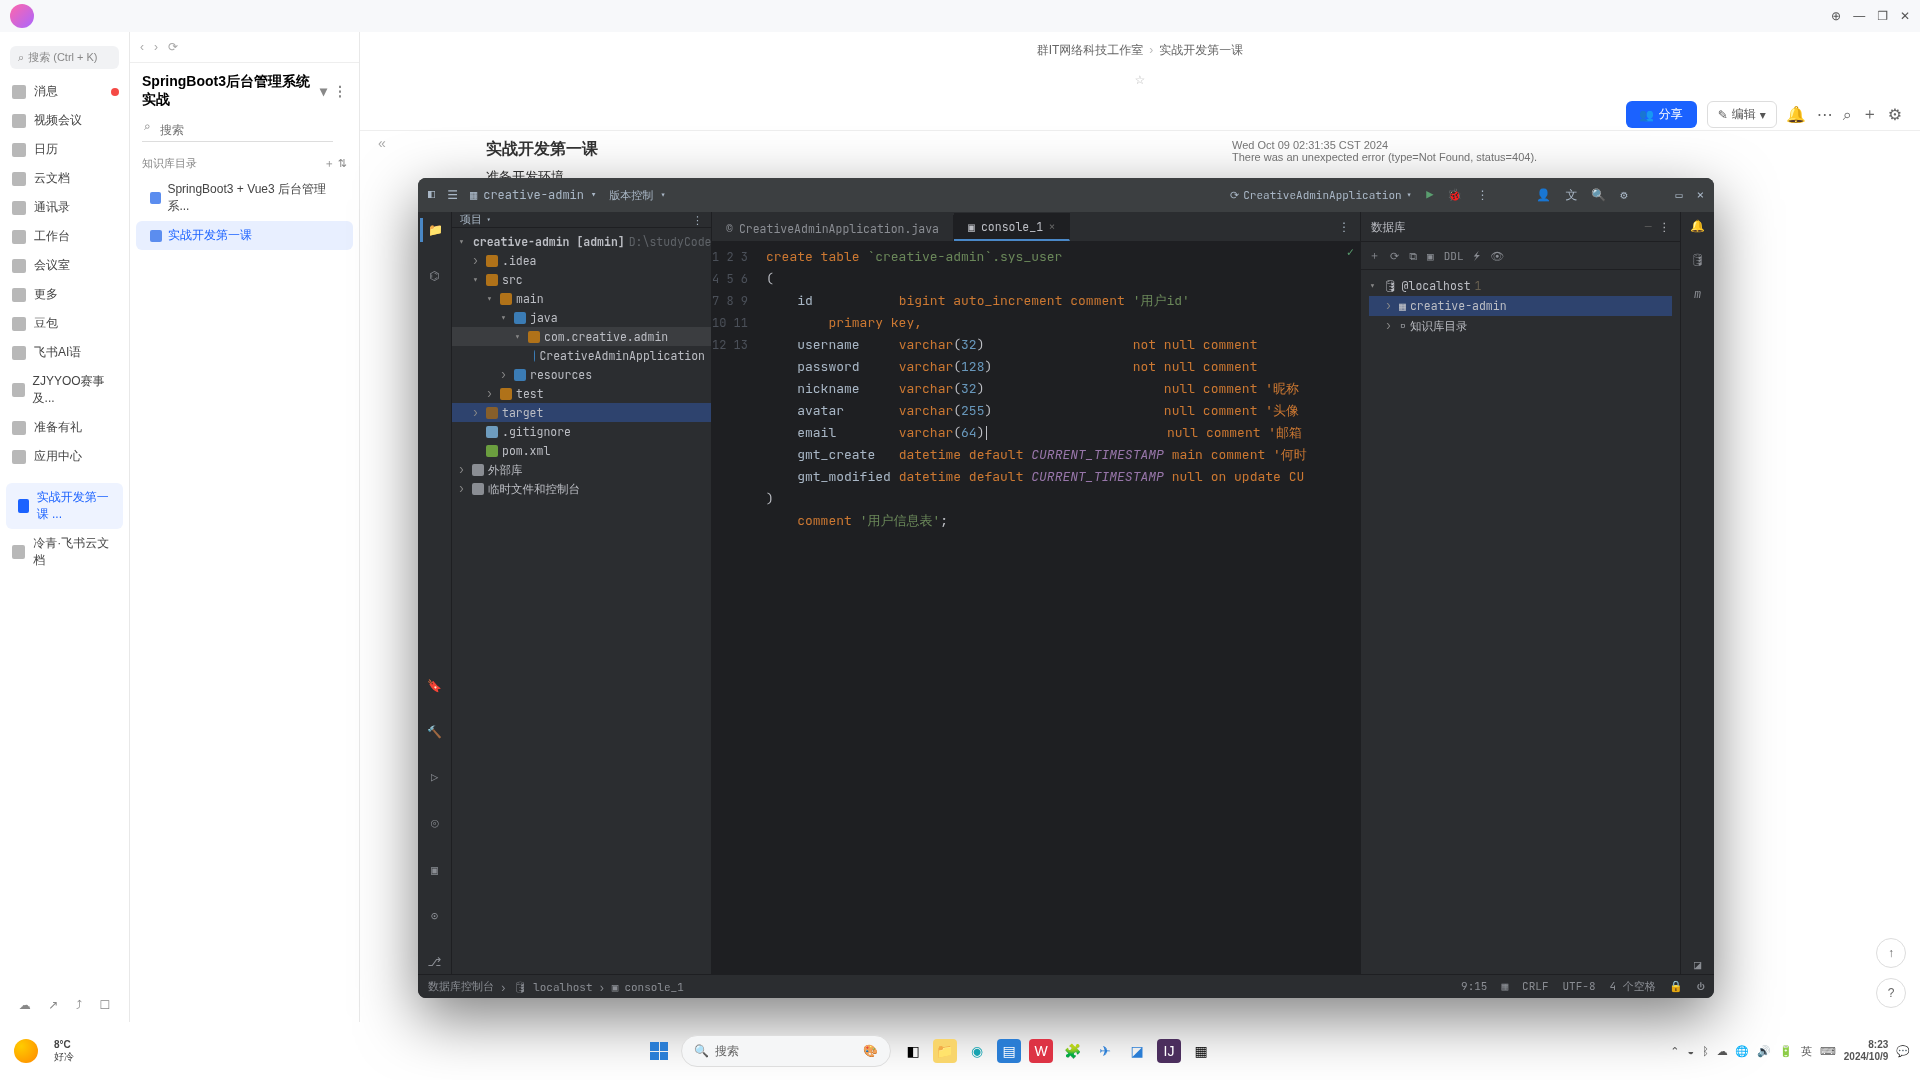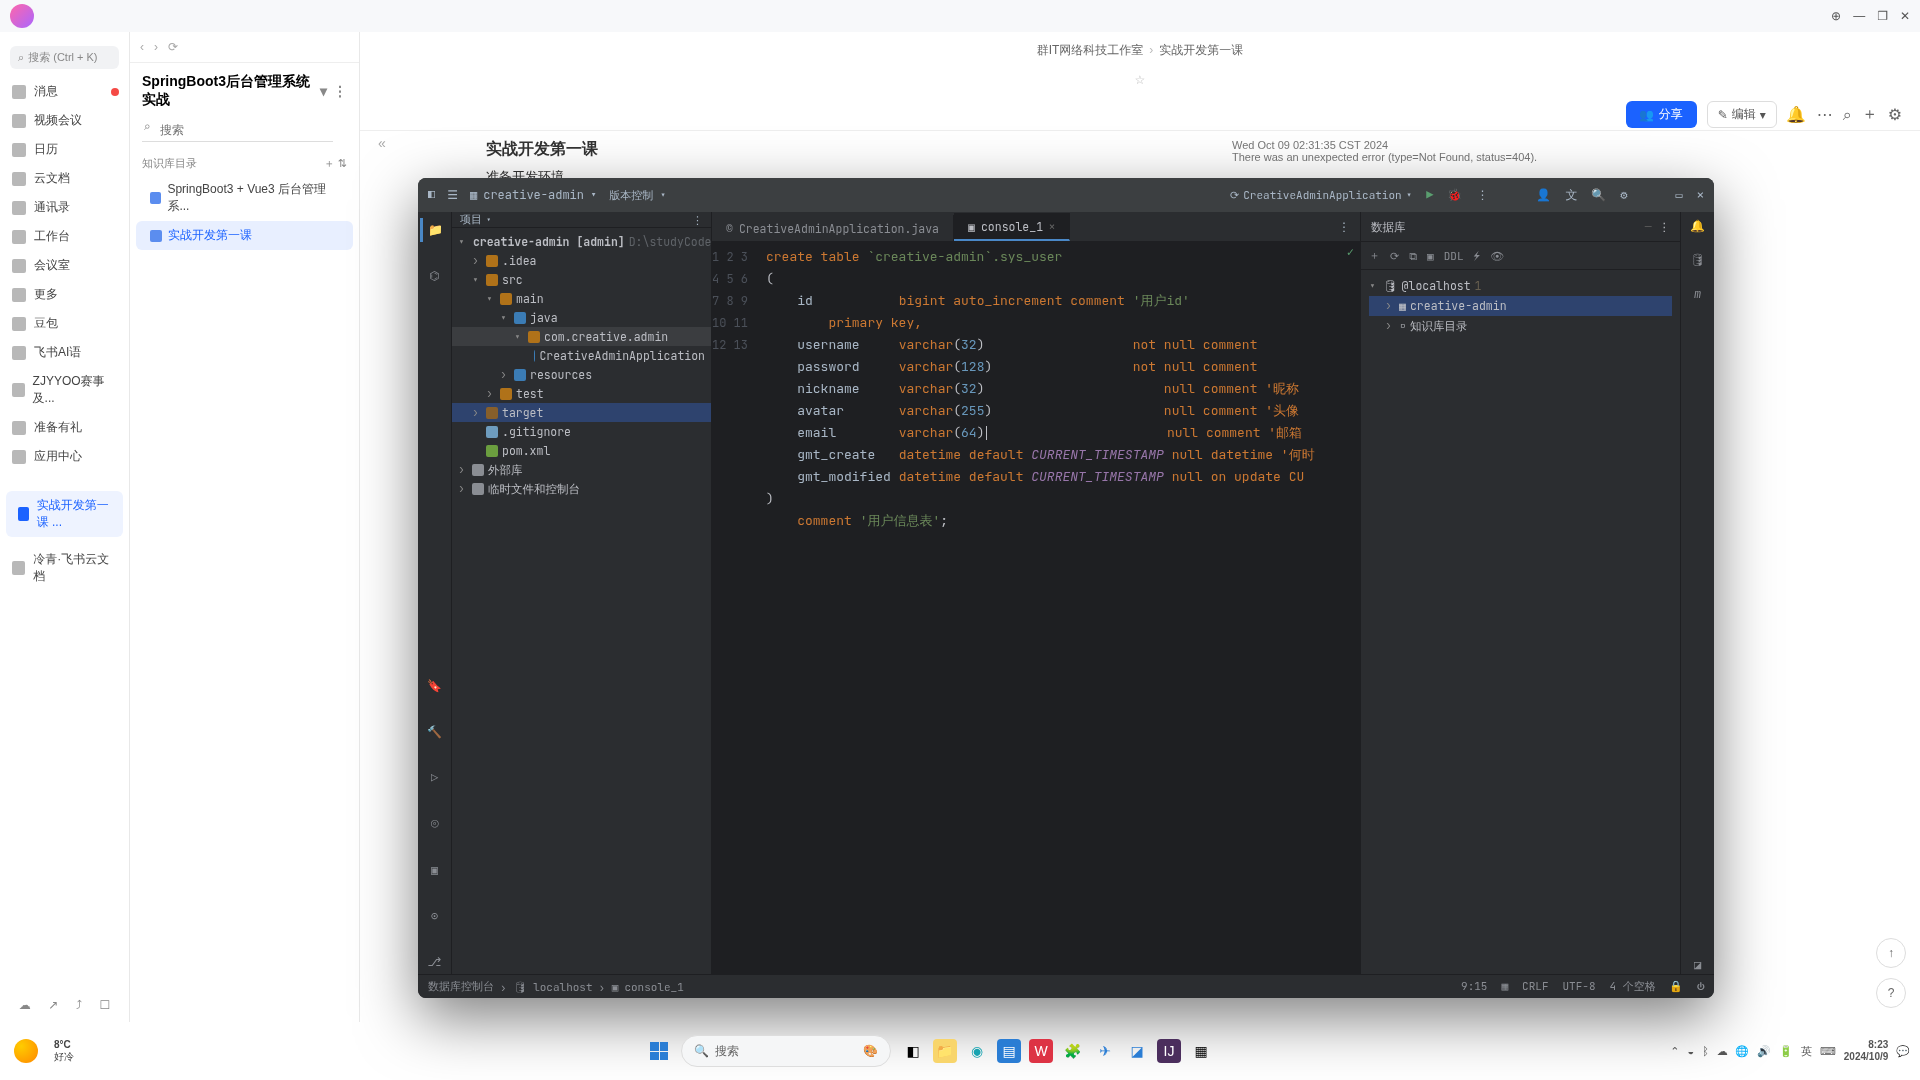--- a/index.html
+++ b/index.html
@@ -7,21 +7,21 @@
 .browser-top { position: absolute; top: 0; left: 0; right: 0; height: 32px; background: #f7f8fa; display: flex; align-items: center; padding: 0 10px; justify-content: space-between; }
 .avatar-circle { width: 24px; height: 24px; border-radius: 50%; background: linear-gradient(135deg,#f6a,#a6f); }
 .win-controls { display: flex; gap: 12px; color: #555; }
 .win-controls span { cursor: pointer; }
 
 .app-shell { position: absolute; top: 32px; left: 0; right: 0; bottom: 58px; display: flex; }
 
 .left-rail { width: 130px; background: #fff; border-right: 1px solid #e8e8e8; display: flex; flex-direction: column; padding-top: 6px; }
 .search-pill { margin: 8px 10px; background: #f1f2f4; border-radius: 6px; padding: 4px 8px; color: #888; font-size: 11px; display: flex; align-items: center; gap: 4px; }
 .rail-item { padding: 6px 12px; color: #444; display: flex; align-items: center; gap: 8px; cursor: pointer; font-size: 12px; position: relative; }
-.rail-item.active { background: #eef3ff; color: #1b62ff; border-radius: 6px; margin: 8px 6px; }
+.rail-item.active { background: #eef3ff; color: #1b62ff; border-radius: 6px; margin: 0 6px; }
 .rail-item .badge { position: absolute; right: 10px; width: 8px; height: 8px; border-radius: 50%; background: #f54a45; }
 .rail-icon { width: 14px; height: 14px; display: inline-block; background: #888; border-radius: 2px; opacity: .6; }
 .rail-bottom { margin-top: auto; display: flex; justify-content: space-around; padding: 10px; color: #888; }
 
 .workspace-col { width: 230px; border-right: 1px solid #e8e8e8; display: flex; flex-direction: column; }
 .ws-header { padding: 8px 10px; display: flex; align-items: center; gap: 10px; border-bottom: 1px solid #eee; }
 .ws-header .nav-btn { color: #aaa; cursor: pointer; }
 .ws-title-row { padding: 10px 12px 4px; font-weight: 600; font-size: 14px; display:flex; align-items:center; gap:6px; }
 .ws-search { margin: 6px 12px 10px; border: none; border-bottom: 1px solid #ddd; padding: 4px 18px; font-size: 12px; color:#888; background: transparent; position:relative; }
 .ws-search-wrap{ position:relative; }
@@ -433,21 +433,21 @@
 13</div>
         <div class="code"><span class="kw">create table</span> <span class="str">`creative-admin`.sys_user</span>
 (
     <span class="fn">id</span>           <span class="kw">bigint auto_increment</span> <span class="kw">comment</span> <span class="str">'用户id'</span>
         <span class="kw">primary key,</span>
     <span class="fn">username</span>     <span class="kw">varchar</span>(<span class="num">32</span>)                   <span class="kw">not null comment</span>
     <span class="fn">password</span>     <span class="kw">varchar</span>(<span class="num">128</span>)                  <span class="kw">not null comment</span>
     <span class="fn">nickname</span>     <span class="kw">varchar</span>(<span class="num">32</span>)                       <span class="kw">null comment '昵称</span>
     <span class="fn">avatar</span>       <span class="kw">varchar</span>(<span class="num">255</span>)                      <span class="kw">null comment '头像</span>
     <span class="fn">email</span>        <span class="kw">varchar</span>(<span class="num">64</span>)<span class="cursor-caret"></span>                       <span class="kw">null comment '邮箱</span>
-    <span class="fn">gmt_create</span>   <span class="kw">datetime default</span> <span class="id">CURRENT_TIMESTAMP</span> <span class="kw">null datetime '何时</span>
+    <span class="fn">gmt_create</span>   <span class="kw">datetime default</span> <span class="id">CURRENT_TIMESTAMP</span> <span class="kw">main comment '何时</span>
     <span class="fn">gmt_modified</span> <span class="kw">datetime default</span> <span class="id">CURRENT_TIMESTAMP</span> <span class="kw">null on update CU</span>
 )
     <span class="kw">comment</span> <span class="str">'用户信息表'</span>;</div>
       </div>
     </div>
 
     <div class="ide-right">
       <div class="ide-right-top">
         <span>数据库</span>
         <span><span style="color:#555">—</span>&nbsp;<span>⋮</span></span>

